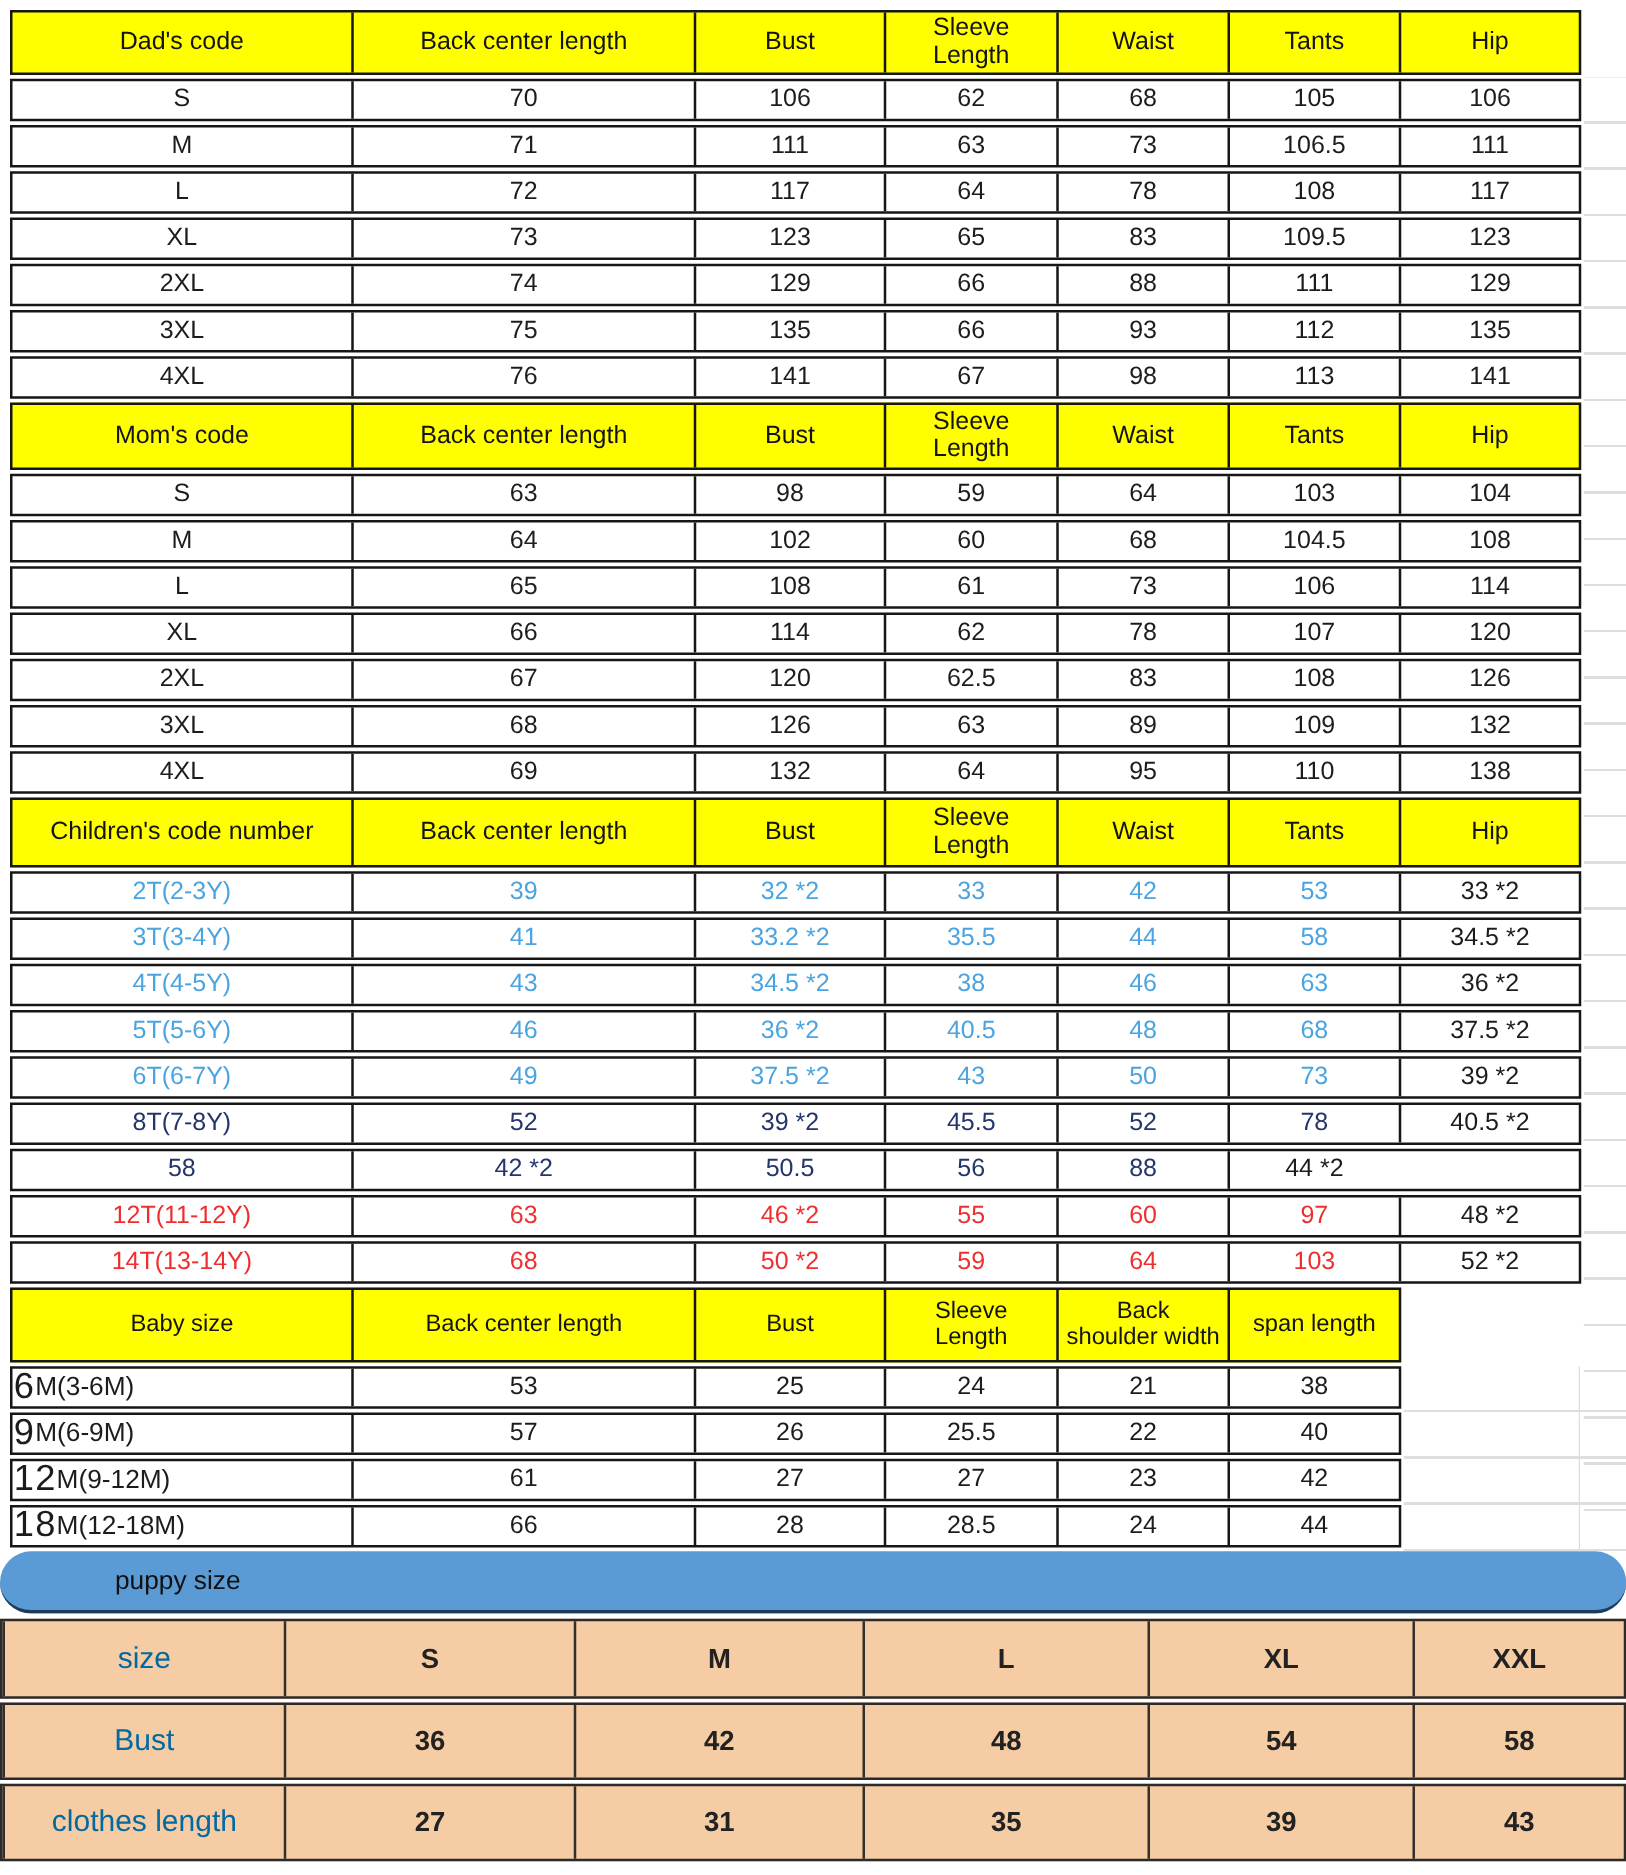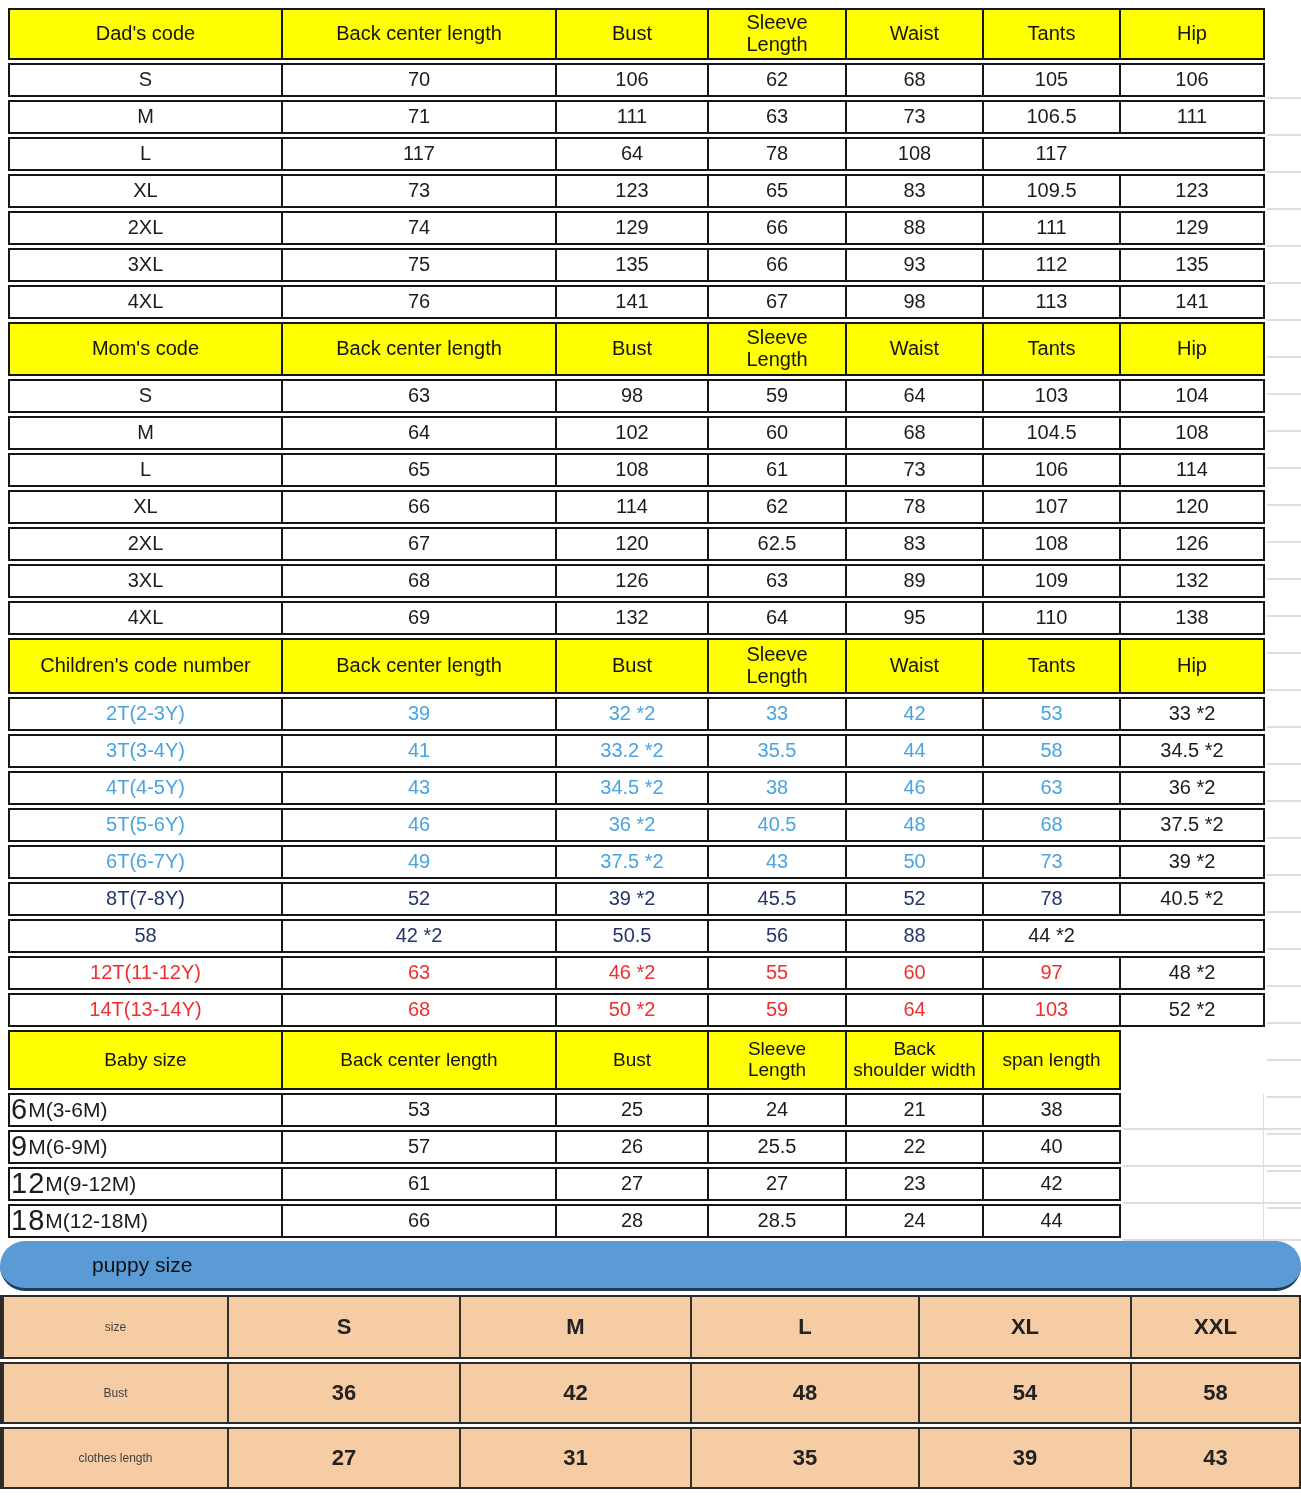--- a/index.html
+++ b/index.html
@@ -66,21 +66,21 @@
 
   .puppy-row{
     margin-left:0;width:1301px;
     background:var(--peach,#f6cca5);
     border-color:#2b2b2b;
   }
   .puppy-row .cell{border-left:2px solid #33302c;}
   .ph-0{height:64px;}
   .ph-1{height:62px;}
   .ph-2{height:62px;margin-bottom:0;}
-  .plbl{font-weight:400;font-size:12px;color:#404040;}
+  .plbl{font-weight:400;font-size:24px;color:#0369a1;}
   .pval{font-weight:700;font-size:22px;color:#222222;}
 
   
   .gutter-right{
     position:absolute;left:1267px;top:62px;width:34px;height:1179px;
     background:repeating-linear-gradient(to bottom,
       transparent 0,transparent 35px,
       var(--grid,#dedede) 35px,var(--grid,#dedede) 37px);
   }
   .gutter-baby{
@@ -123,20 +123,21 @@
           <div class="cell c-black">M</div>
           <div class="cell c-black">71</div>
           <div class="cell c-black">111</div>
           <div class="cell c-black">63</div>
           <div class="cell c-black">73</div>
           <div class="cell c-black">106.5</div>
           <div class="cell c-black">111</div>
         </div>
         <div class="row cols-main">
           <div class="cell c-black">L</div>
+          <div class="cell c-black">72</div>
           <div class="cell c-black">117</div>
           <div class="cell c-black">64</div>
           <div class="cell c-black">78</div>
           <div class="cell c-black">108</div>
           <div class="cell c-black">117</div>
         </div>
         <div class="row cols-main">
           <div class="cell c-black">XL</div>
           <div class="cell c-black">73</div>
           <div class="cell c-black">123</div>

